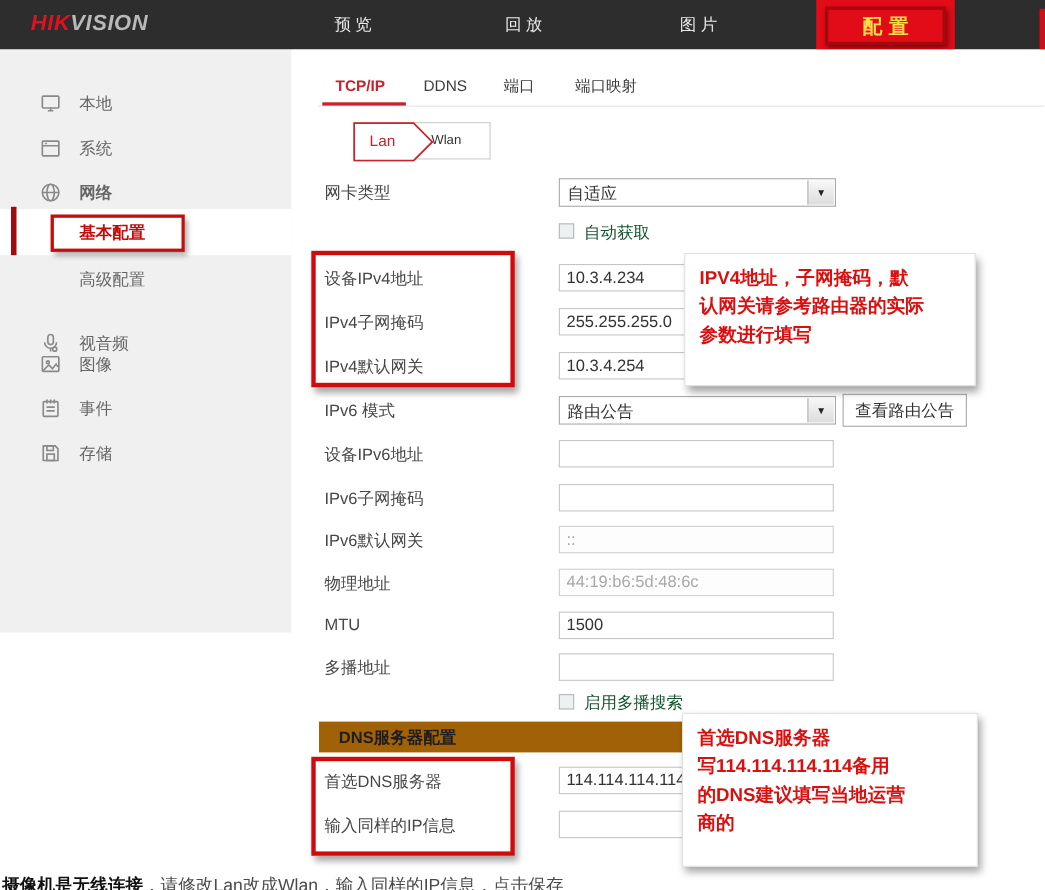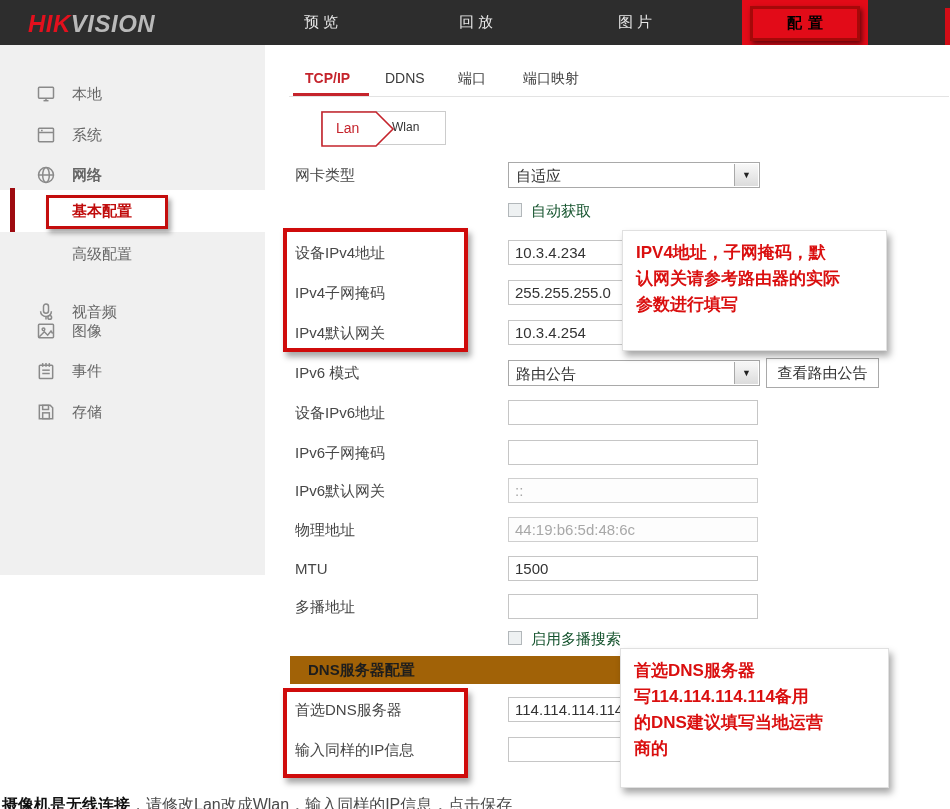--- a/index.html
+++ b/index.html
@@ -2,27 +2,27 @@
 <html><head>
 <meta charset="utf-8">
 <style>
   * { margin:0; padding:0; box-sizing:border-box; }
   html,body { background:#ffffff; }
   body { font-family:"Liberation Sans","DejaVu Sans",sans-serif; }
   #app { position:relative; width:950px; height:809px; overflow:hidden; background:#fff; }
 
   
   .topbar { position:absolute; left:0; top:0; width:950px; height:45px; background:#2d2d2d; }
-  .logo { position:absolute; left:28px; top:10px; font-size:24px; font-weight:bold; font-style:italic; letter-spacing:.5px; }
+  .logo { position:absolute; left:28px; top:10px; font-size:20px; font-weight:bold; font-style:italic; letter-spacing:.5px; }
   .logo .hik { color:#e3101d; }
   .logo .vision { color:#b9b9b9; }
   .nav-item { position:absolute; top:13px; width:70px; text-align:center; color:#e8e8e8; font-size:15px; letter-spacing:4px; cursor:pointer; }
   .nav-red { position:absolute; left:742px; top:0; width:126px; height:45px; background:#e20b18; }
   .cfg-annot { position:absolute; left:8px; top:6px; width:110px; height:35px; border:3px solid #a50909; box-shadow:2px 3px 5px rgba(0,0,0,.55); display:flex; align-items:center; justify-content:center; }
-  .cfg-annot span { color:#000000; font-size:15px; font-weight:bold; letter-spacing:6px; padding-left:6px; }
+  .cfg-annot span { color:#fde047; font-size:18px; font-weight:bold; letter-spacing:6px; padding-left:6px; }
   .edge-red { position:absolute; right:0; top:8px; width:5px; height:37px; background:#d20d17; }
 
   
   .sidebar { position:absolute; left:0; top:45px; width:265px; height:530px; background:#f0f0f0; }
   .side-item { position:absolute; left:0; width:265px; height:30px; color:#666; font-size:15px; cursor:pointer; }
   .side-item .icon { position:absolute; left:36px; top:2px; width:20px; height:20px; color:#8a8a8a; }
   .side-item .lbl { position:absolute; left:72px; top:3px; }
   .active-row { position:absolute; left:0; top:145px; width:265px; height:42px; background:#ffffff; }
   .active-bar { position:absolute; left:10px; top:143px; width:5px; height:44px; background:#9e0b10; }
   .annot-box-side { position:absolute; left:46px; top:150px; width:122px; height:34px; border:3px solid #c40d0d; box-shadow:3px 4px 5px rgba(0,0,0,.35); }

